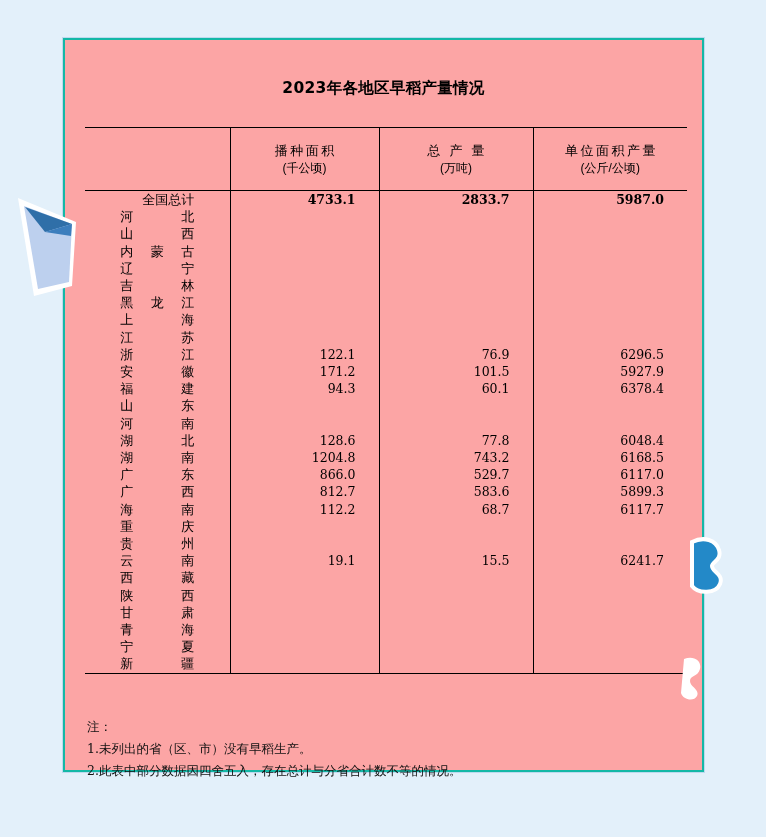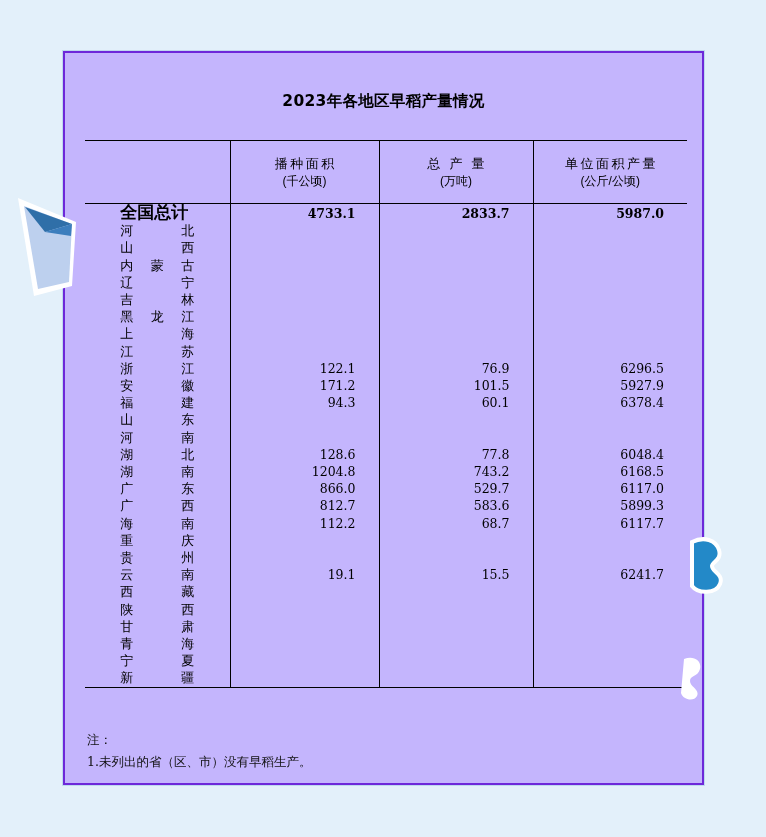--- a/index.html
+++ b/index.html
@@ -49,25 +49,25 @@
     width: 26px;
     height: 46px;
     z-index: 3;
     pointer-events: none;
   }
 
   
   .card {
     position: absolute;
     left: 63px;
-    top: 51px;
+    top: 38px;
     width: 641px;
     height: 734px;
-    background: #c4b5fd;
-    border: 2px solid #6d28d9;
+    background: #fca5a5;
+    border: 2px solid #14b8a6;
     box-sizing: border-box;
     box-shadow: 0 0 0 1px rgba(120, 175, 214, .35);
     z-index: 2;
   }
 
   .card-inner {
     position: relative;
     width: 100%;
     height: 100%;
   }
@@ -175,23 +175,23 @@
   .pname {
     display: inline-block;
     width: 74px;
     text-align: justify;
     text-align-last: justify;
     font-size: 13px;
   }
   .pname-total {
     display: inline-block;
     width: 74px;
-    text-align: left;
-    font-size: 17px;
-    font-weight: bold;
+    text-align: right;
+    font-size: 13px;
+    font-weight: normal;
   }
 
   
   .notes {
     position: absolute;
     left: 22px;
     top: 676px;
     width: 580px;
     font-family: "DejaVu Serif", "Liberation Serif", serif;
     font-size: 12.5px;
@@ -418,16 +418,17 @@
               <td class="num"></td>
               <td class="num"></td>
             </tr>
           </tbody>
       </table>
     </div>
 
     <div class="notes">
       <div>注：</div>
       <div>1.未列出的省（区、市）没有早稻生产。</div>
+      <div>2.此表中部分数据因四舍五入，存在总计与分省合计数不等的情况。</div>
     </div>
 
   </div>
 </div>
 
 </body></html>

